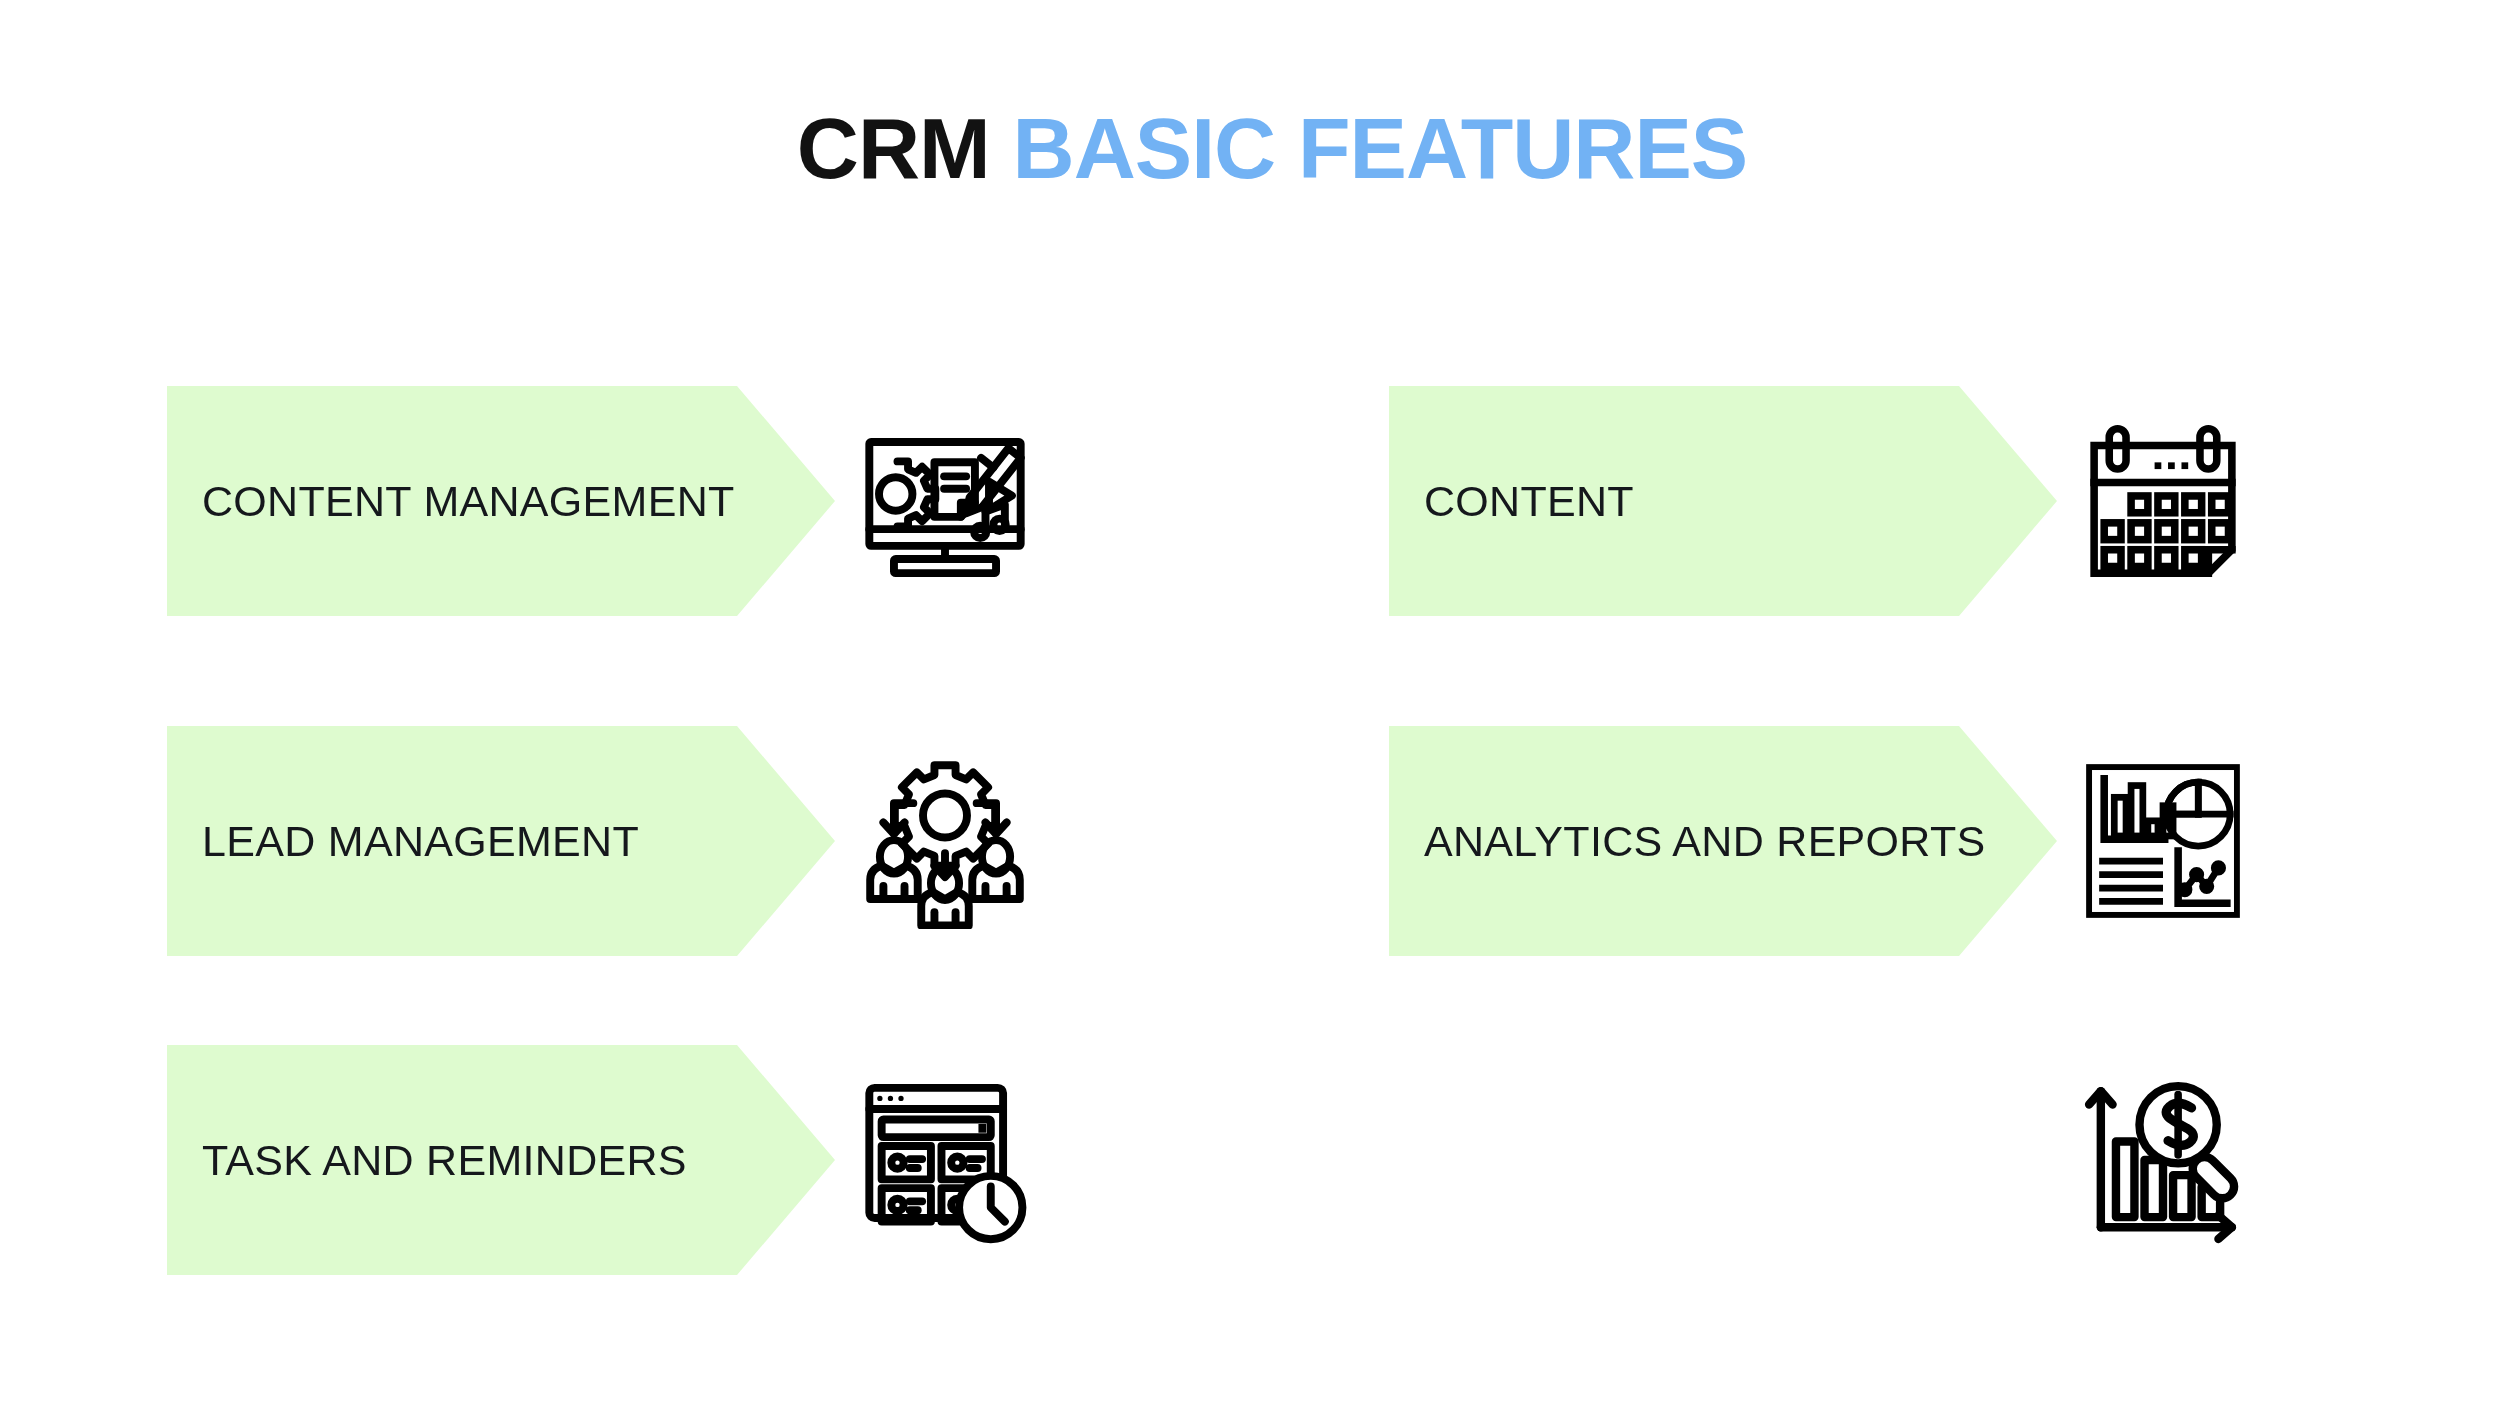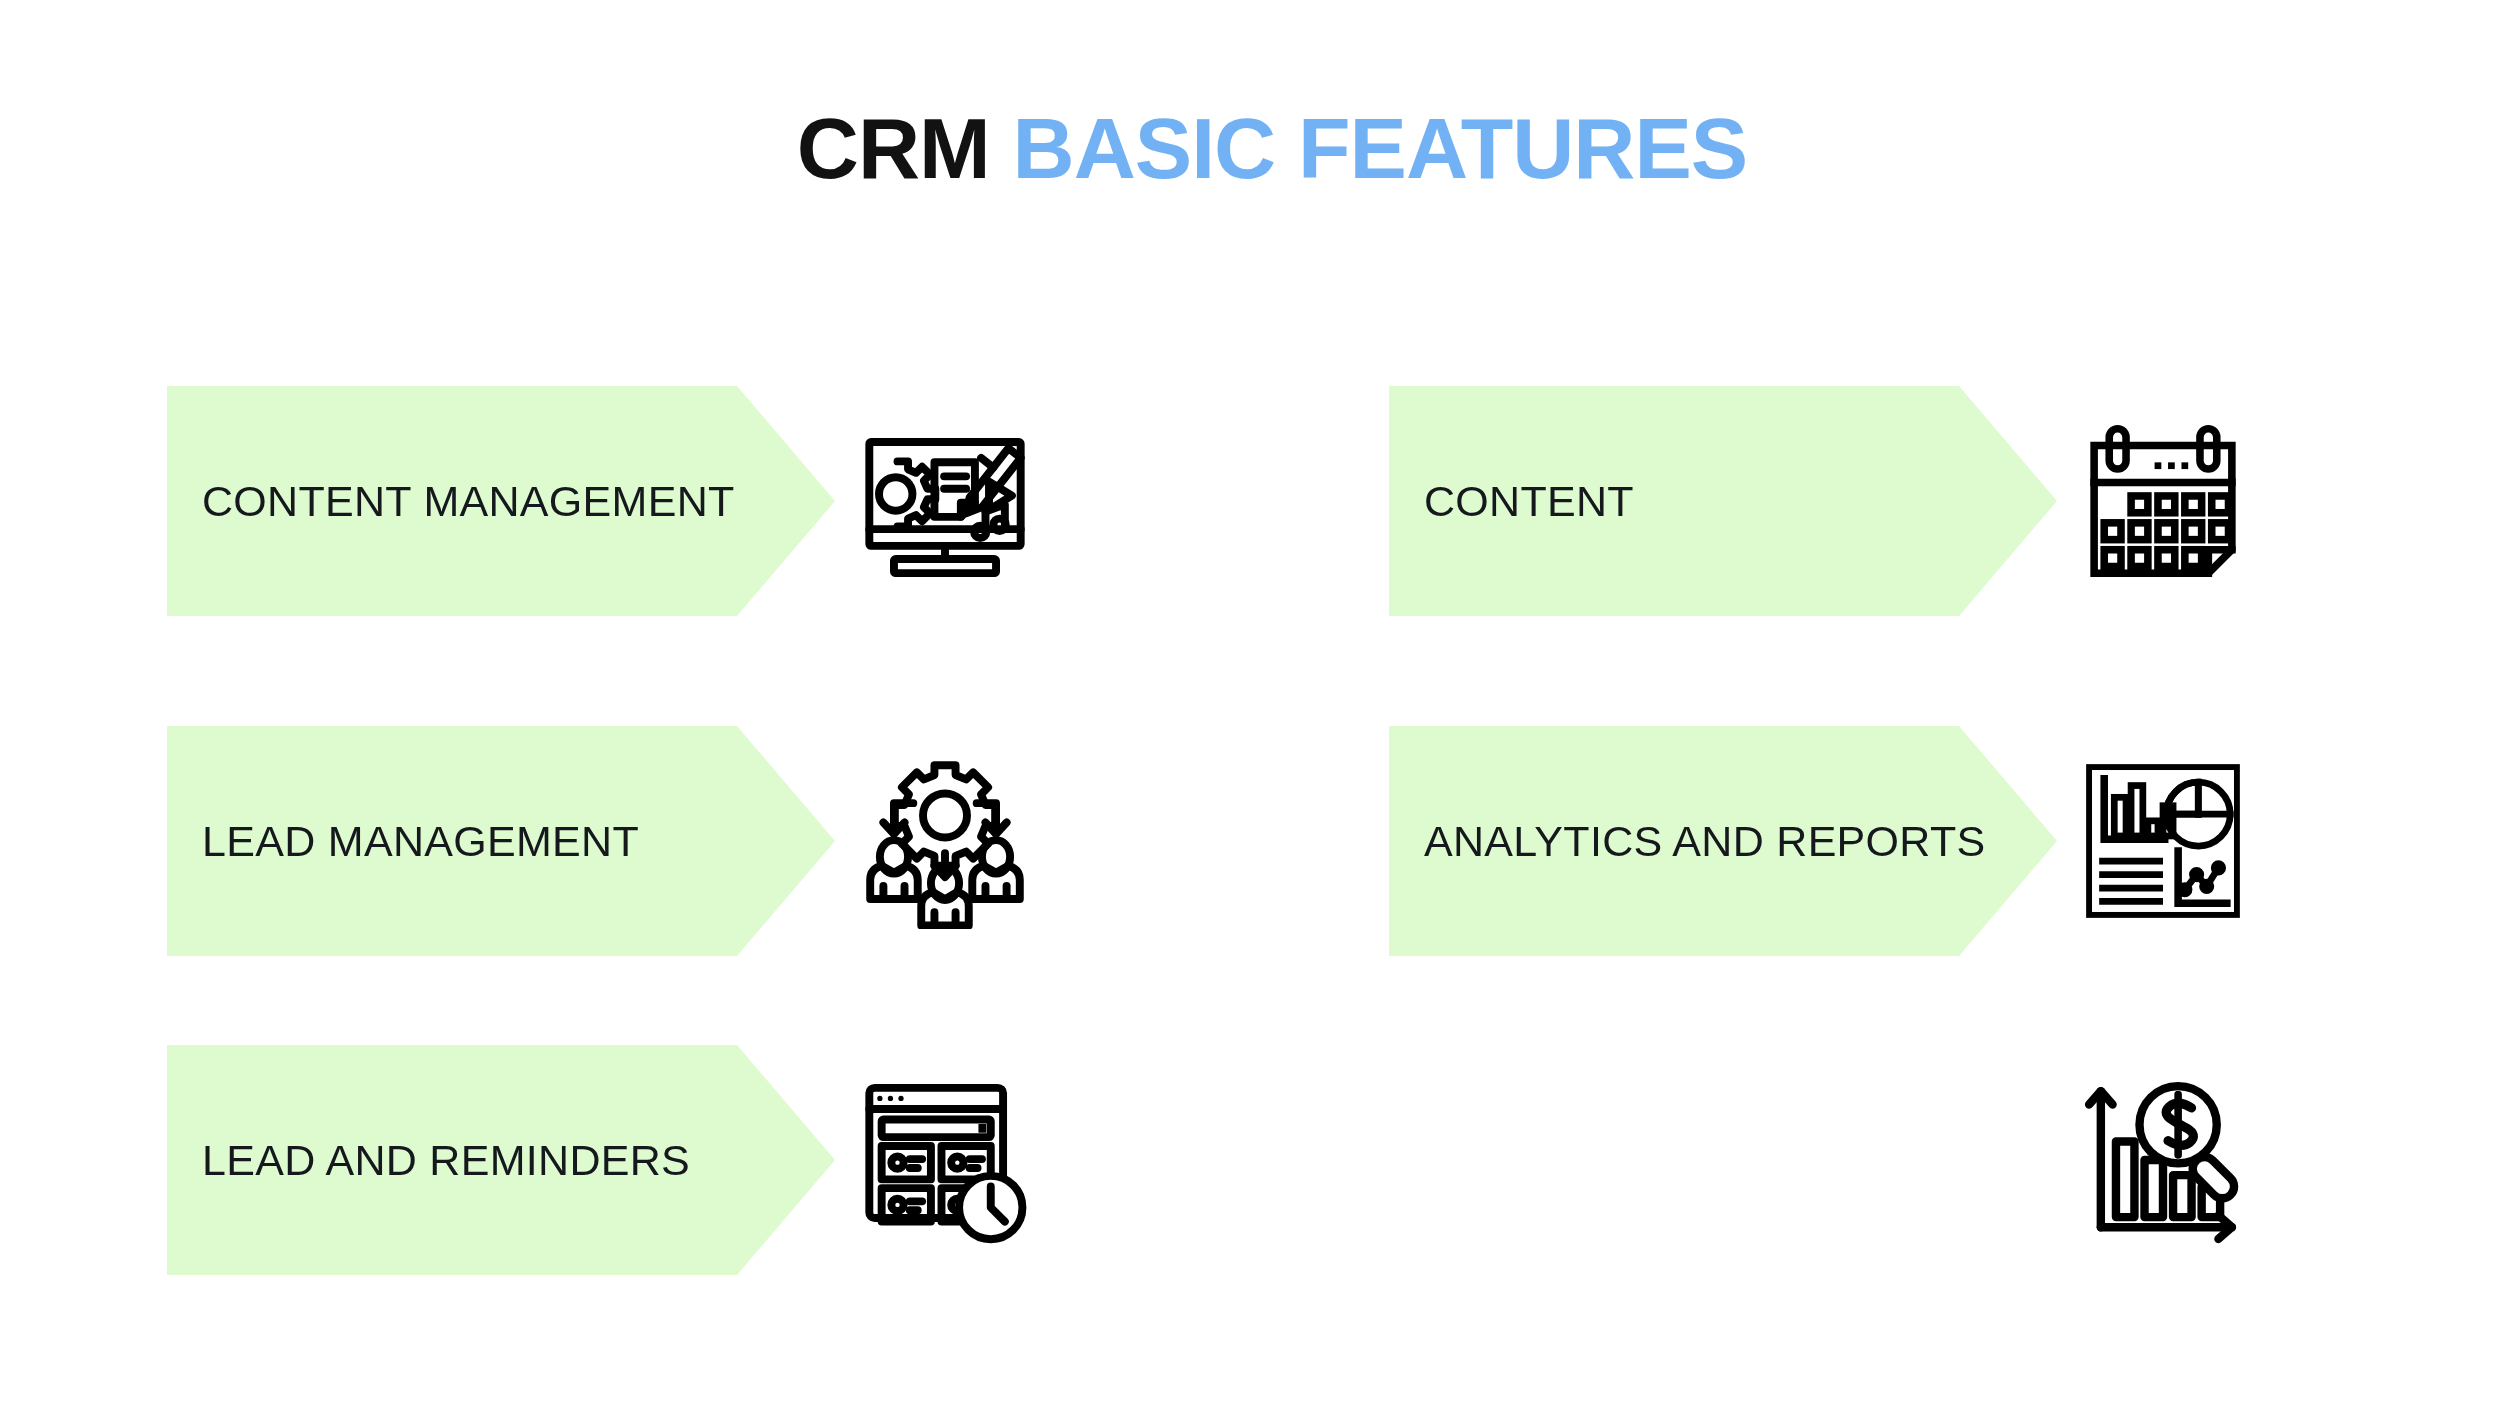--- a/index.html
+++ b/index.html
@@ -171,21 +171,21 @@
           <ellipse cx="158" cy="118" rx="16" ry="19"></ellipse>
           <path d="M131 166 v-22 q0-12 13-16 l14 8 14-8 q13 4 13 16 v22 z"></path>
           <line x1="146" y1="166" x2="146" y2="151"></line>
           <line x1="170" y1="166" x2="170" y2="151"></line>
         </svg>
       </div>
     </div>
 
     <div class="feature r2">
       <div class="banner">
-        <div class="banner-label">LEAD AND REMINDERS</div>
+        <div class="banner-label">TASK AND REMINDERS</div>
       </div>
       <div class="icon-slot">
         <svg viewBox="0 0 200 200" fill="none" stroke="#000" stroke-width="9" stroke-linecap="round" stroke-linejoin="round" aria-hidden="true">
 
           <rect x="14" y="18" width="152" height="148" rx="6"></rect>
           <line x1="14" y1="42" x2="166" y2="42"></line>
           <circle cx="26" cy="30" r="3" fill="#000" stroke="none"></circle>
           <circle cx="38" cy="30" r="3" fill="#000" stroke="none"></circle>
           <circle cx="50" cy="30" r="3" fill="#000" stroke="none"></circle>
 

